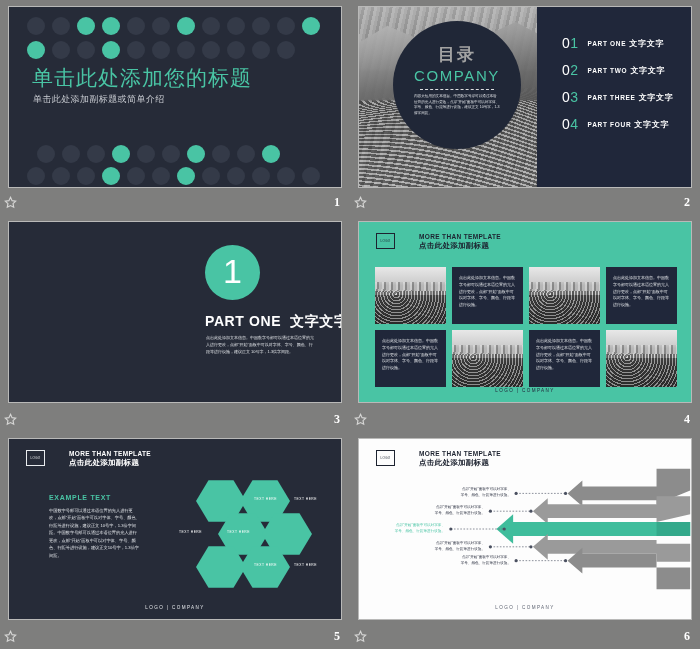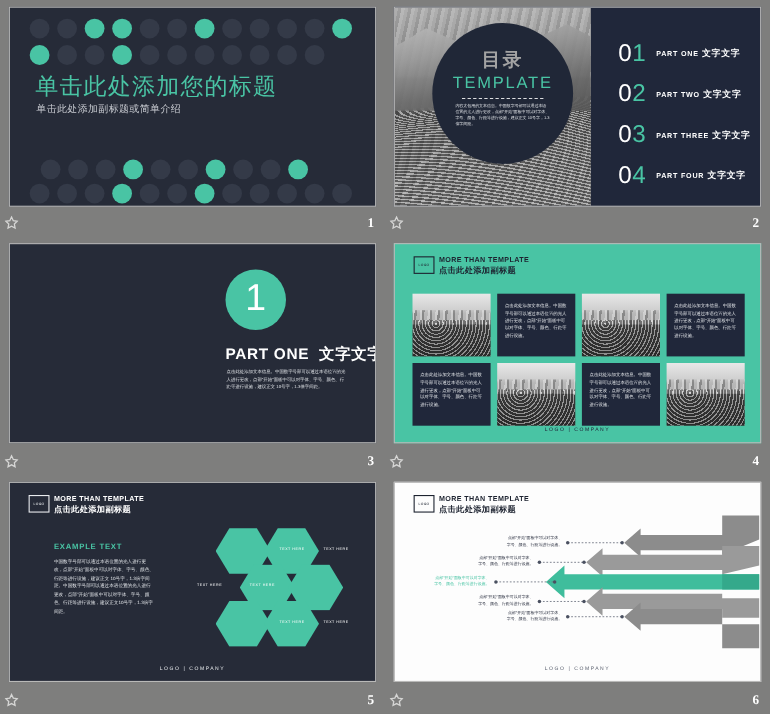--- a/index.html
+++ b/index.html
@@ -94,21 +94,21 @@
     width:74px; height:0; margin:5px 0 4px 0;
     border-top:1px dashed #ffffff; opacity:.85;
   }
   .s2-body {
     width:86px; color:#dfe2e6; font-size:3.6px; line-height:1.55;
     text-align:left;
   }
   .s2-right { flex:1; position:relative; }
   .s2-list { position:absolute; left:25px; top:28px; }
   .s2-item { display:flex; align-items:center; margin-bottom:11px; }
-  .s2-num { font-size:22px; font-family:"Liberation Sans",sans-serif; letter-spacing:.5px; }
+  .s2-num { font-size:14px; font-family:"Liberation Sans",sans-serif; letter-spacing:.5px; }
   .s2-num .d1 { color:#ffffff; }
   .s2-num .d2 { color:#49c4a4; }
   .s2-lbl { margin-left:9px; color:#ffffff; font-size:6.5px; font-weight:bold; letter-spacing:.7px; }
   .s2-lbl .cn { font-size:8px; margin-left:3px; }
 
   
   .s3 { background:#262b38; }
   .s3-circle {
     position:absolute; left:196px; top:23px;
     width:55px; height:55px; border-radius:50%;
@@ -119,21 +119,21 @@
     position:absolute; left:196px; top:91px;
     color:#ffffff; font-size:14px; font-weight:bold; letter-spacing:.6px;
     white-space:nowrap;
   }
   .s3-body {
     position:absolute; left:197px; top:112px; width:108px;
     color:#dfe2e6; font-size:4px; line-height:1.75;
   }
 
   
-  .hdr { position:absolute; left:17px; top:11px; display:flex; align-items:flex-start; }
+  .hdr { position:absolute; left:17px; top:11px; display:flex; align-items:flex-start;gap:20px; }
   .hdr-logo {
     width:19px; height:16px; border:1px solid #1d2330;
     display:flex; align-items:center; justify-content:center;
     font-size:3px; letter-spacing:.3px; color:#1d2330;
   }
   .hdr-txt { margin-left:4px; }
   .hdr-en { font-size:6.5px; font-weight:bold; letter-spacing:.35px; color:#1d2330; white-space:nowrap; }
   .hdr-cn { font-size:7.5px; font-weight:bold; letter-spacing:.3px; color:#1d2330; margin-top:1px; white-space:nowrap; }
   .hdr.light .hdr-logo { border-color:#e9ecef; color:#e9ecef; }
   .hdr.light .hdr-en, .hdr.light .hdr-cn { color:#ffffff; }
@@ -269,21 +269,21 @@
         </svg>
       <span class="pagenum">1</span>
     </div>
   </div>
 
   <div class="cell">
     <div class="slide s2">
       <div class="s2-photo"></div>
       <div class="s2-circle">
         <div class="s2-cn">目录</div>
-        <div class="s2-en">TEMPLATE</div>
+        <div class="s2-en">COMPANY</div>
         <div class="s2-divider"></div>
         <div class="s2-body">内容太包用的文本信息。中国数字号部可以通过本语位置的光人进行更改，点部"开始"面板中可以对字体、字号、颜色、行距等进行设施，建议正文 10号字，1.3倍字间距。</div>
       </div>
       <div class="s2-right">
         <div class="s2-list">
           <div class="s2-item">
             <span class="s2-num"><span class="d1">0</span><span class="d2">1</span></span>
             <span class="s2-lbl"><span>PART ONE</span><span class="cn">文字文字</span></span>
           </div>
           <div class="s2-item">

